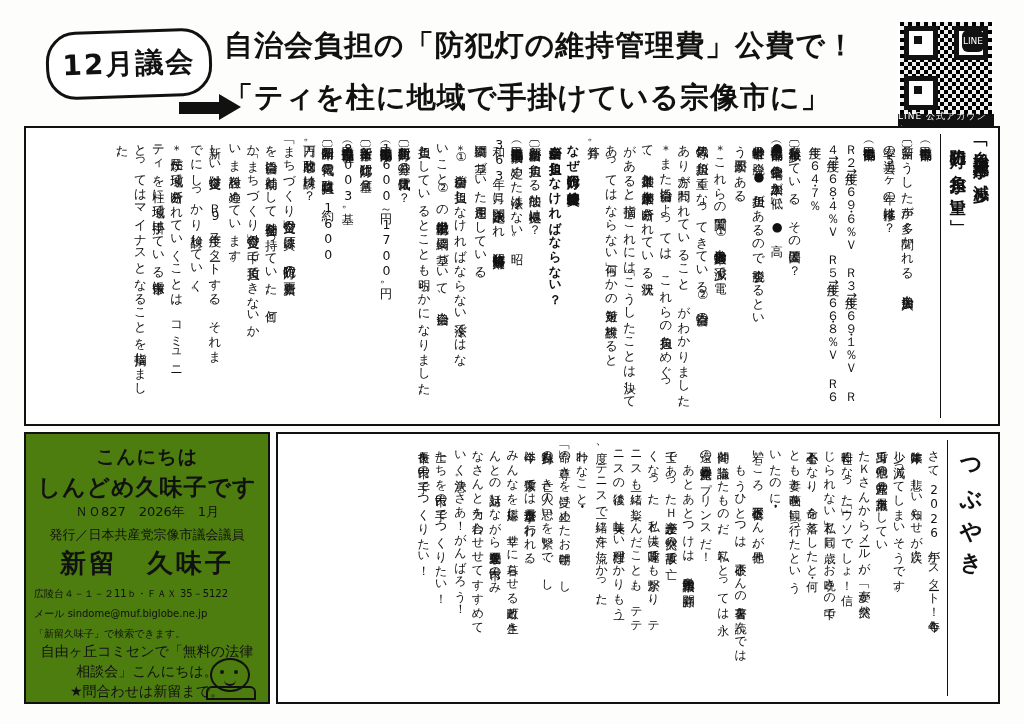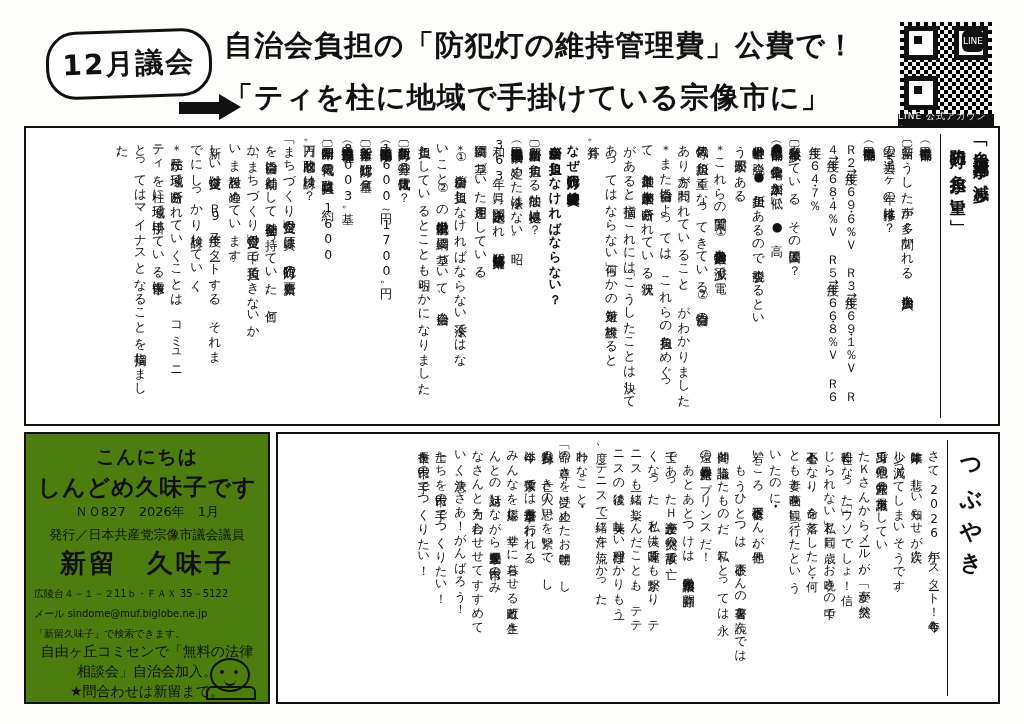--- a/index.html
+++ b/index.html
@@ -211,21 +211,21 @@
   <div class="bottom-left">
     <div class="bl-title1">こんにちは</div>
     <div class="bl-title2">しんどめ久味子です</div>
     <div class="bl-no">ＮＯ827　2026年　1月</div>
     <div class="bl-pub">発行／日本共産党宗像市議会議員</div>
     <div class="bl-name">新留　久味子</div>
     <div class="bl-small">広陵台４－１－２11ｂ・ＦＡＸ 35－5122</div>
     <div class="bl-small">メール sindome@muf.biglobe.ne.jp</div>
     <div class="bl-small">「新留久味子」で検索できます。</div>
     <div class="bl-star2">自由ヶ丘コミセンで「無料の法律</div>
-    <div class="bl-star2">相談会」自治会加入。</div>
+    <div class="bl-star2">相談会」こんにちは。</div>
     <div class="bl-star2">★問合わせは新留まで。</div>
     <div class="stamp">
       <div class="face"></div>
       <div class="eye e1"></div>
         <div class="eye e2"></div>
       <div class="mouth"></div>
       <div class="body"></div>
     </div>
   </div>
 

